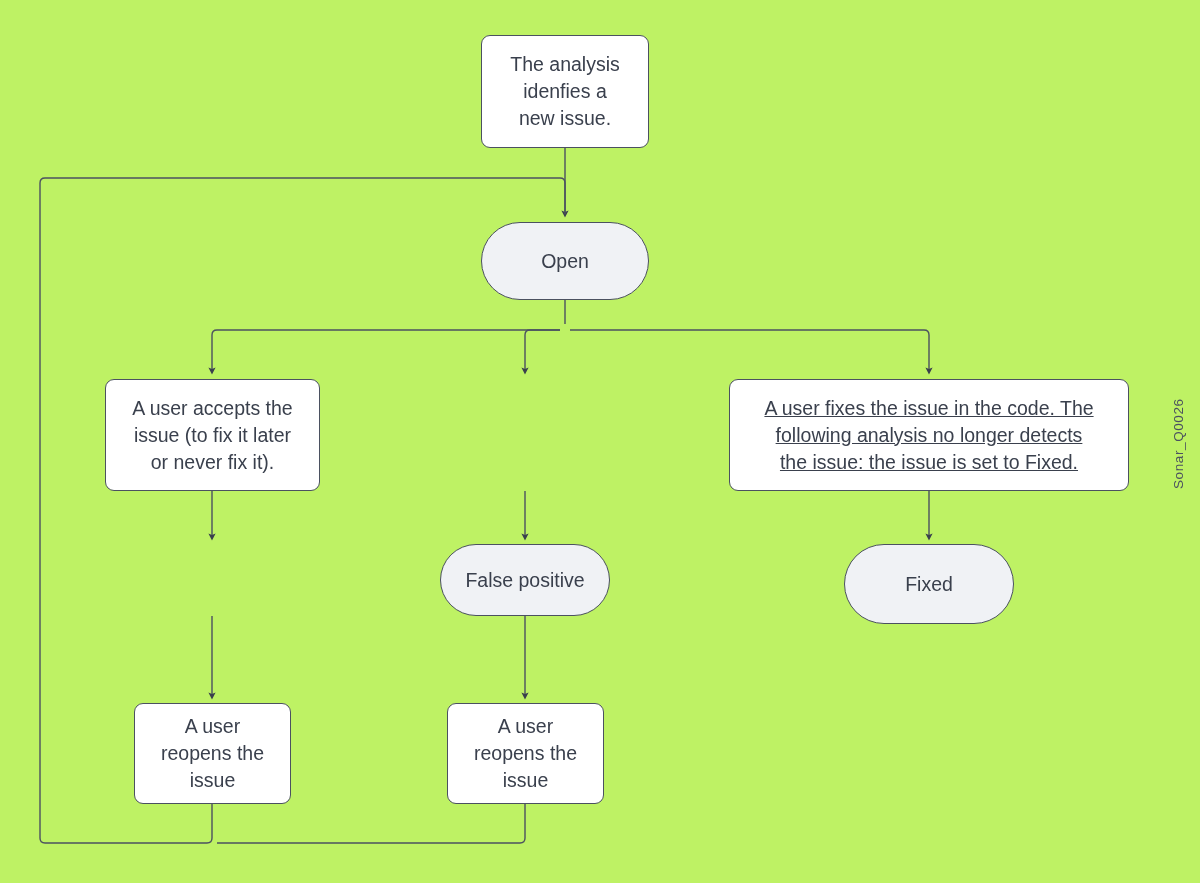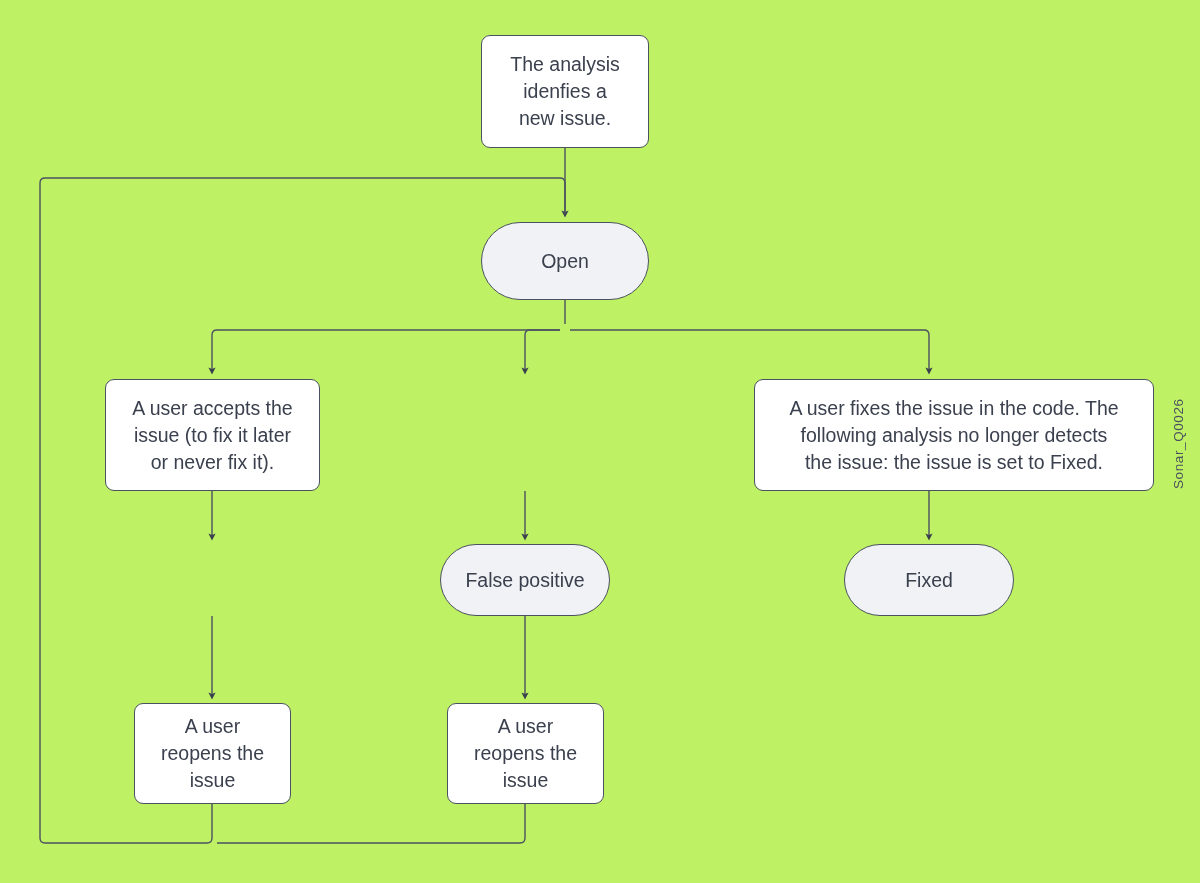--- a/index.html
+++ b/index.html
@@ -114,32 +114,32 @@
     <span class="node-label">Open</span>
   </div>
 
   <div class="node proc" style="left:105px; top:379px; width:215px; height:112px;">
     <span class="node-label">A user accepts the
 issue (to fix it later
 or never fix it).</span>
   </div>
 
 
-  <div class="node proc" style="left:754px; top:379px; width:400px; height:112px;">
+  <div class="node proc" style="left:729px; top:379px; width:400px; height:112px;text-decoration:underline;">
     <span class="node-label">A user fixes the issue in the code. The
 following analysis no longer detects
 the issue: the issue is set to Fixed.</span>
   </div>
 
 
   <div class="node state" style="left:440px; top:544px; width:170px; height:72px;">
     <span class="node-label">False positive</span>
   </div>
 
-  <div class="node state" style="left:844px; top:544px; width:170px; height:72px;">
+  <div class="node state" style="left:844px; top:544px; width:170px; height:80px;">
     <span class="node-label">Fixed</span>
   </div>
 
   <div class="node proc" style="left:134px; top:703px; width:157px; height:101px;">
     <span class="node-label">A user
 reopens the
 issue</span>
   </div>
 
   <div class="node proc" style="left:447px; top:703px; width:157px; height:101px;">

